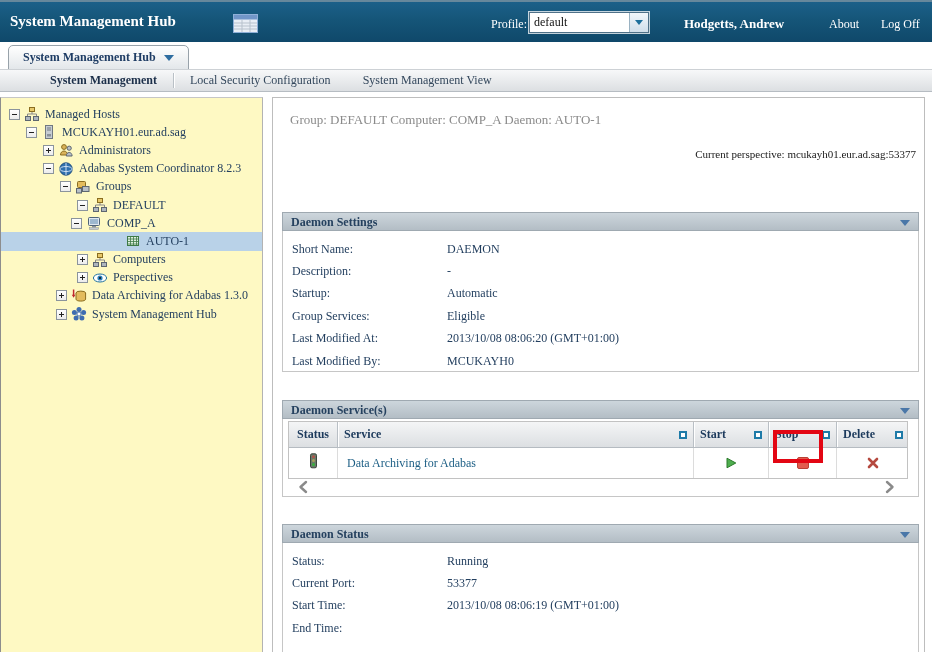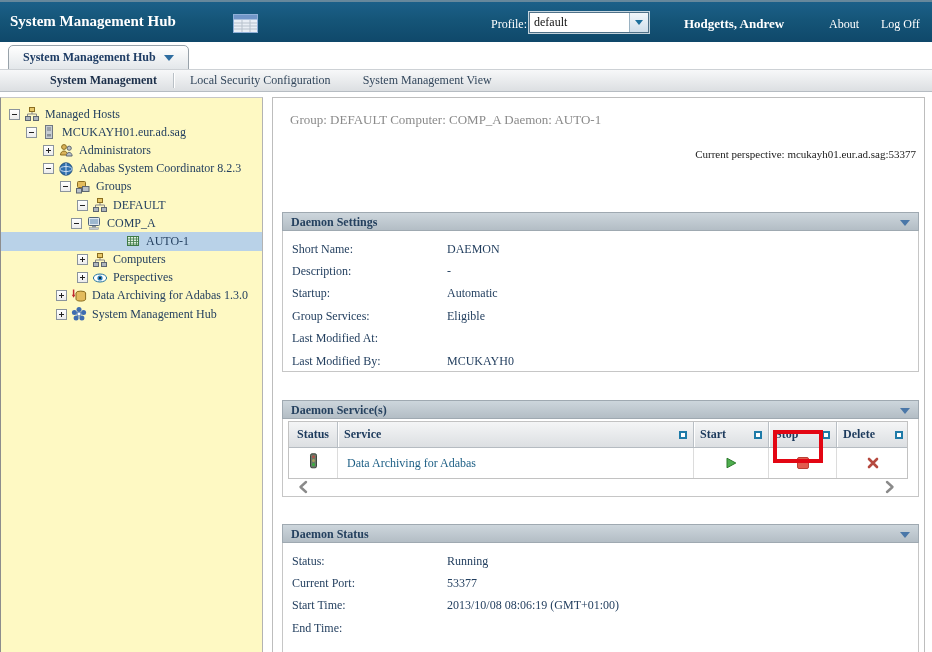--- a/index.html
+++ b/index.html
@@ -331,20 +331,21 @@
         <div class="kv">
             <span class="kv-label">Startup:</span>
             <span class="kv-value">Automatic</span>
           </div>
         <div class="kv">
             <span class="kv-label">Group Services:</span>
             <span class="kv-value">Eligible</span>
           </div>
         <div class="kv">
             <span class="kv-label">Last Modified At:</span>
+            <span class="kv-value">2013/10/08 08:06:20 (GMT+01:00)</span>
           </div>
         <div class="kv">
             <span class="kv-label">Last Modified By:</span>
             <span class="kv-value">MCUKAYH0</span>
           </div>
       </div>
     </div>
 
     <div class="section sec-services">
       <div class="sec-header">

